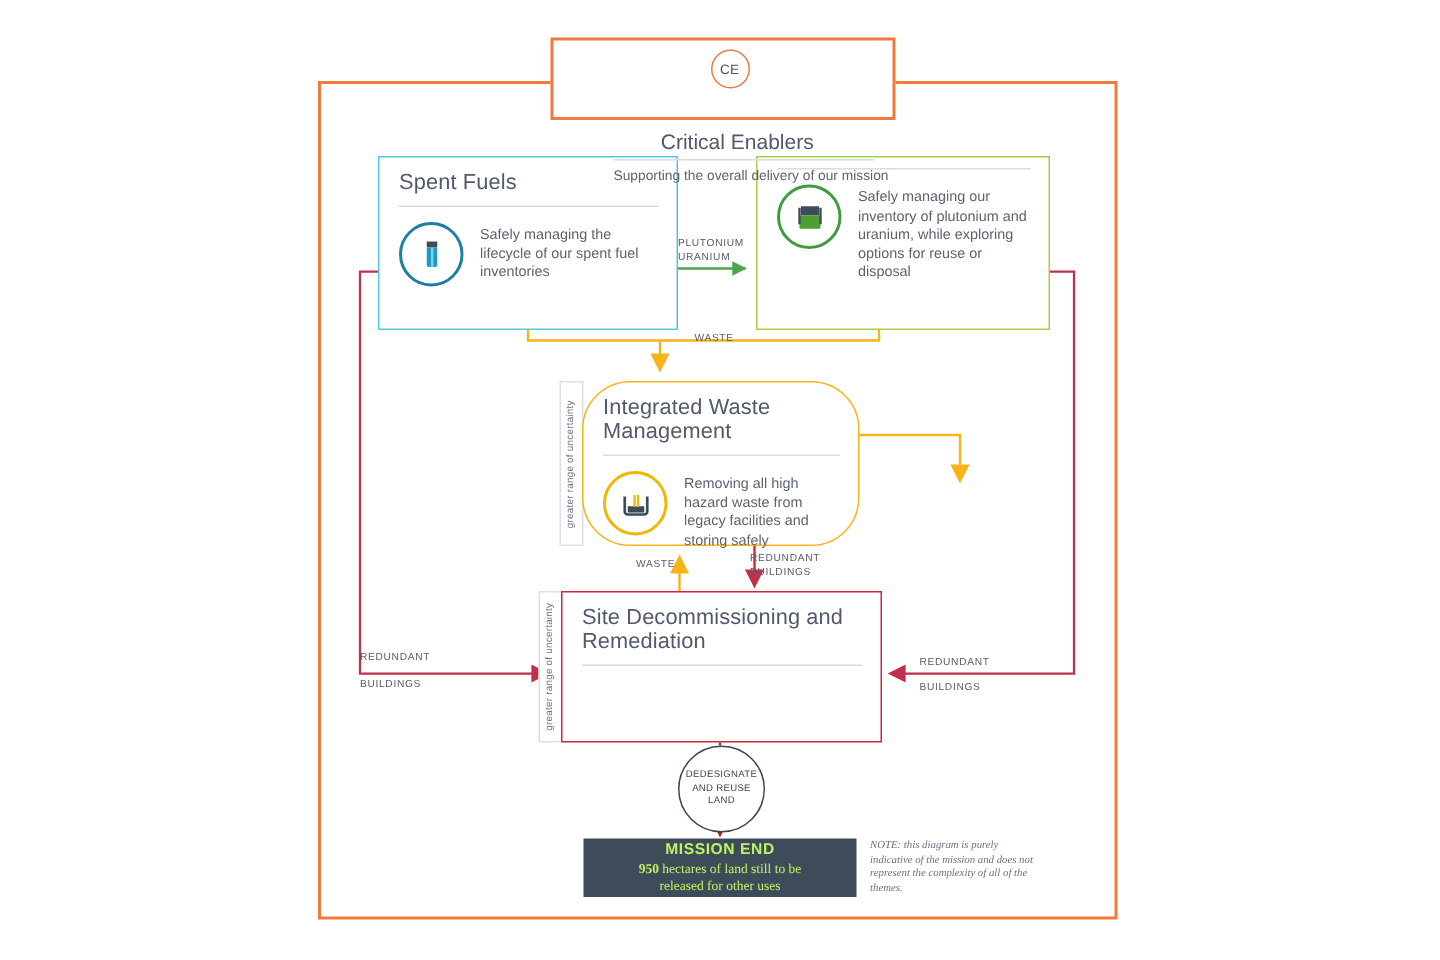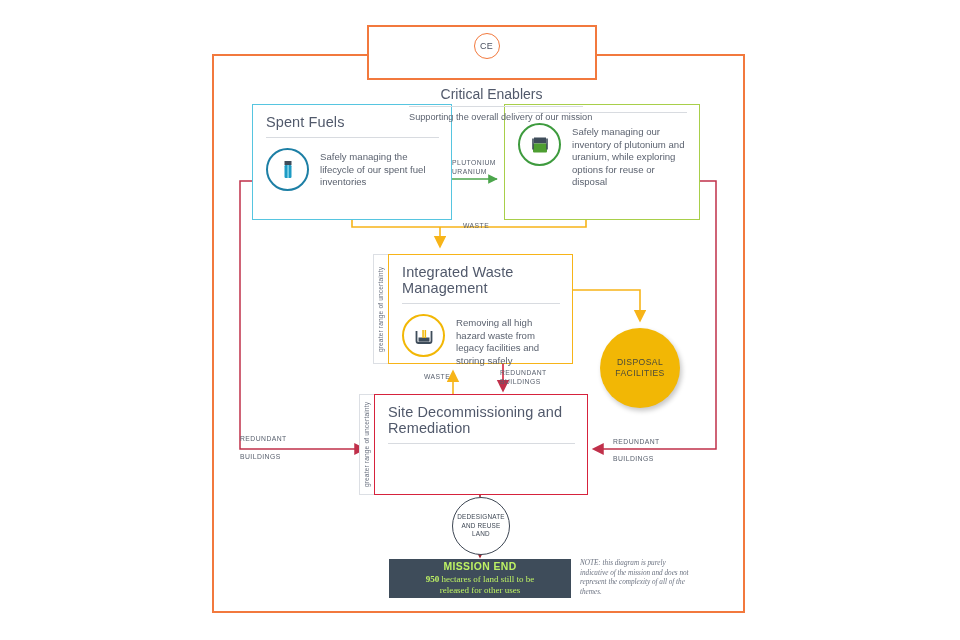--- a/index.html
+++ b/index.html
@@ -19,21 +19,21 @@
   .card .desc{font-size:9.6px;line-height:12.6px;color:#5c6370;padding-left:11px;padding-top:3px;}
 
   .icon-circle{flex:0 0 auto;width:39px;height:39px;border-radius:50%;
     border:2px solid #888;display:flex;align-items:center;justify-content:center;background:#fff;}
 
   
   #spent-fuels{left:252px;top:104px;width:200px;height:116px;border-color:#56C5E0;}
   
   #nuclear-materials{left:504px;top:104px;width:196px;height:116px;border-color:#A8CF4A;}
   
-  #iwm{left:388px;top:254px;width:185px;height:110px;border-color:#F7B418;}
+  #iwm{left:388px;top:254px;width:185px;height:110px;border-color:#F7B418;border-radius:32px;}
   
   #site-decom{left:374px;top:394px;width:214px;height:101px;border-color:#D6223C;}
 
   
   #critical-enablers{position:absolute;left:367px;top:25px;width:230px;height:55px;
     background:#fff;border:2px solid #F2793D;box-sizing:border-box;z-index:6;}
   #critical-enablers .ce-top{display:flex;align-items:center;padding:6px 0 0 9px;flex-direction:column;}
   #critical-enablers .ce-badge{width:24px;height:24px;border-radius:50%;border:1.6px solid #F2793D;
     display:flex;align-items:center;justify-content:center;font-size:9px;color:#4a5160;letter-spacing:.3px;}
   #critical-enablers .ce-title{font-size:14px;color:#51596b;padding-left:10px;margin-top:27px;}
@@ -202,26 +202,20 @@
   </div>
 
   <div class="unc-tab" id="unc-sdr">
     <span>greater range of uncertainty</span>
   </div>
   <div class="card" id="site-decom">
     <div class="card-title">Site Decommissioning and Remediation</div>
     <div class="rule"></div>
   </div>
 
-  <div id="disposal">
-    <div>
-      <div>DISPOSAL</div>
-      <div>FACILITIES</div>
-    </div>
-  </div>
 
   <div id="dedesignate">
     <div>
       <div>DEDESIGNATE</div>
       <div>AND REUSE</div>
       <div>LAND</div>
     </div>
   </div>
 
   <div id="mission-end">

